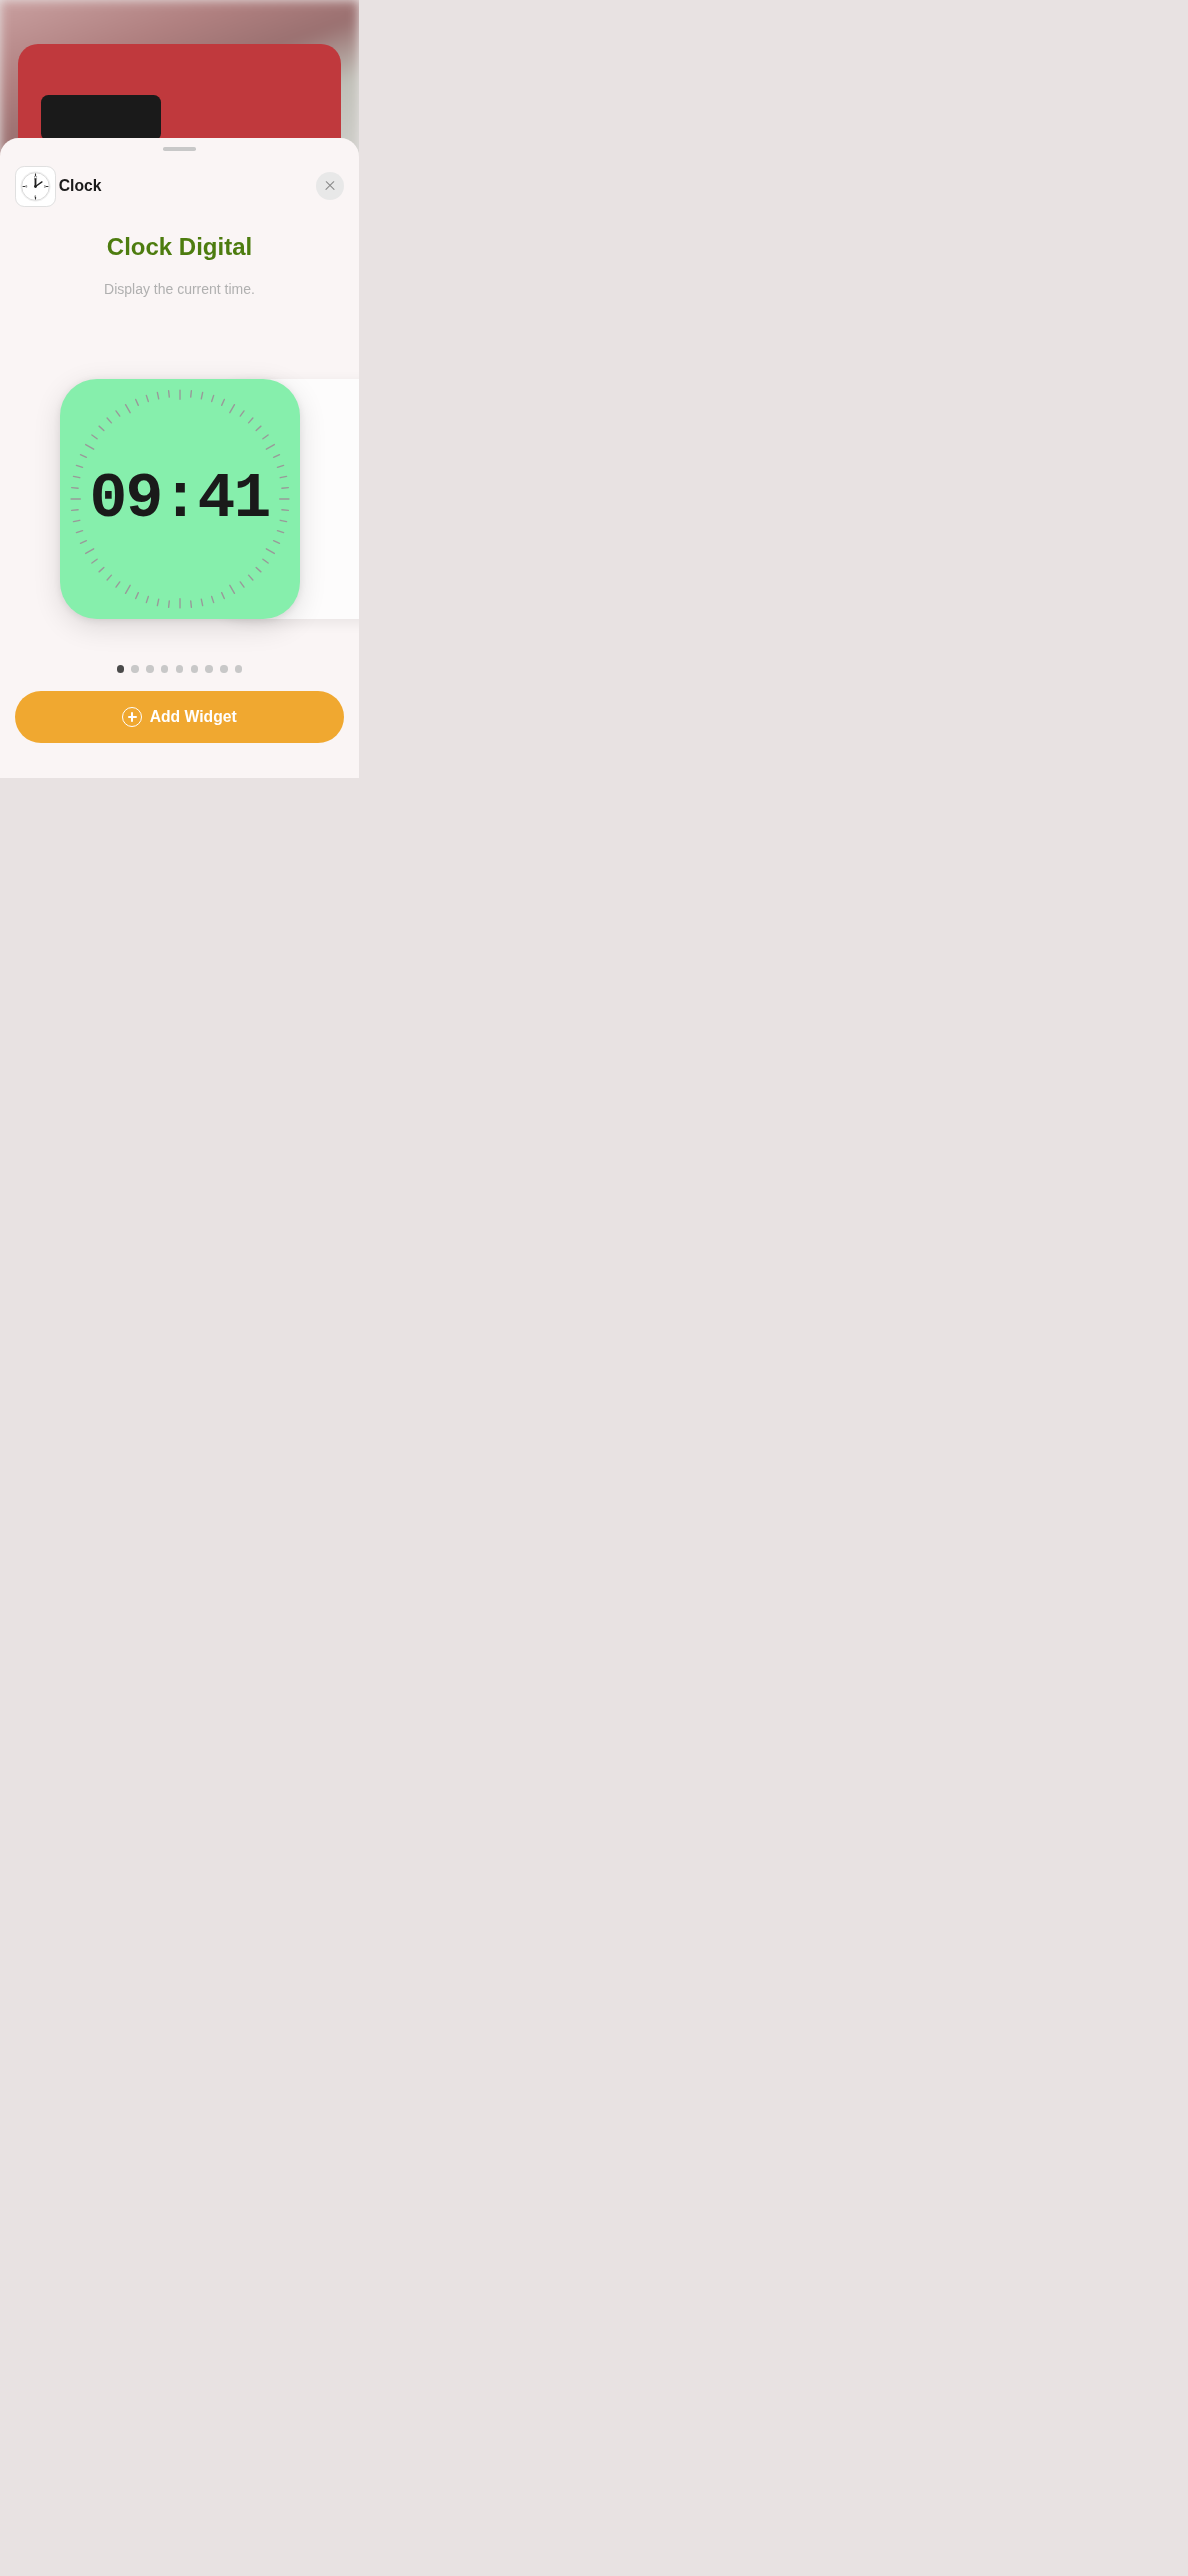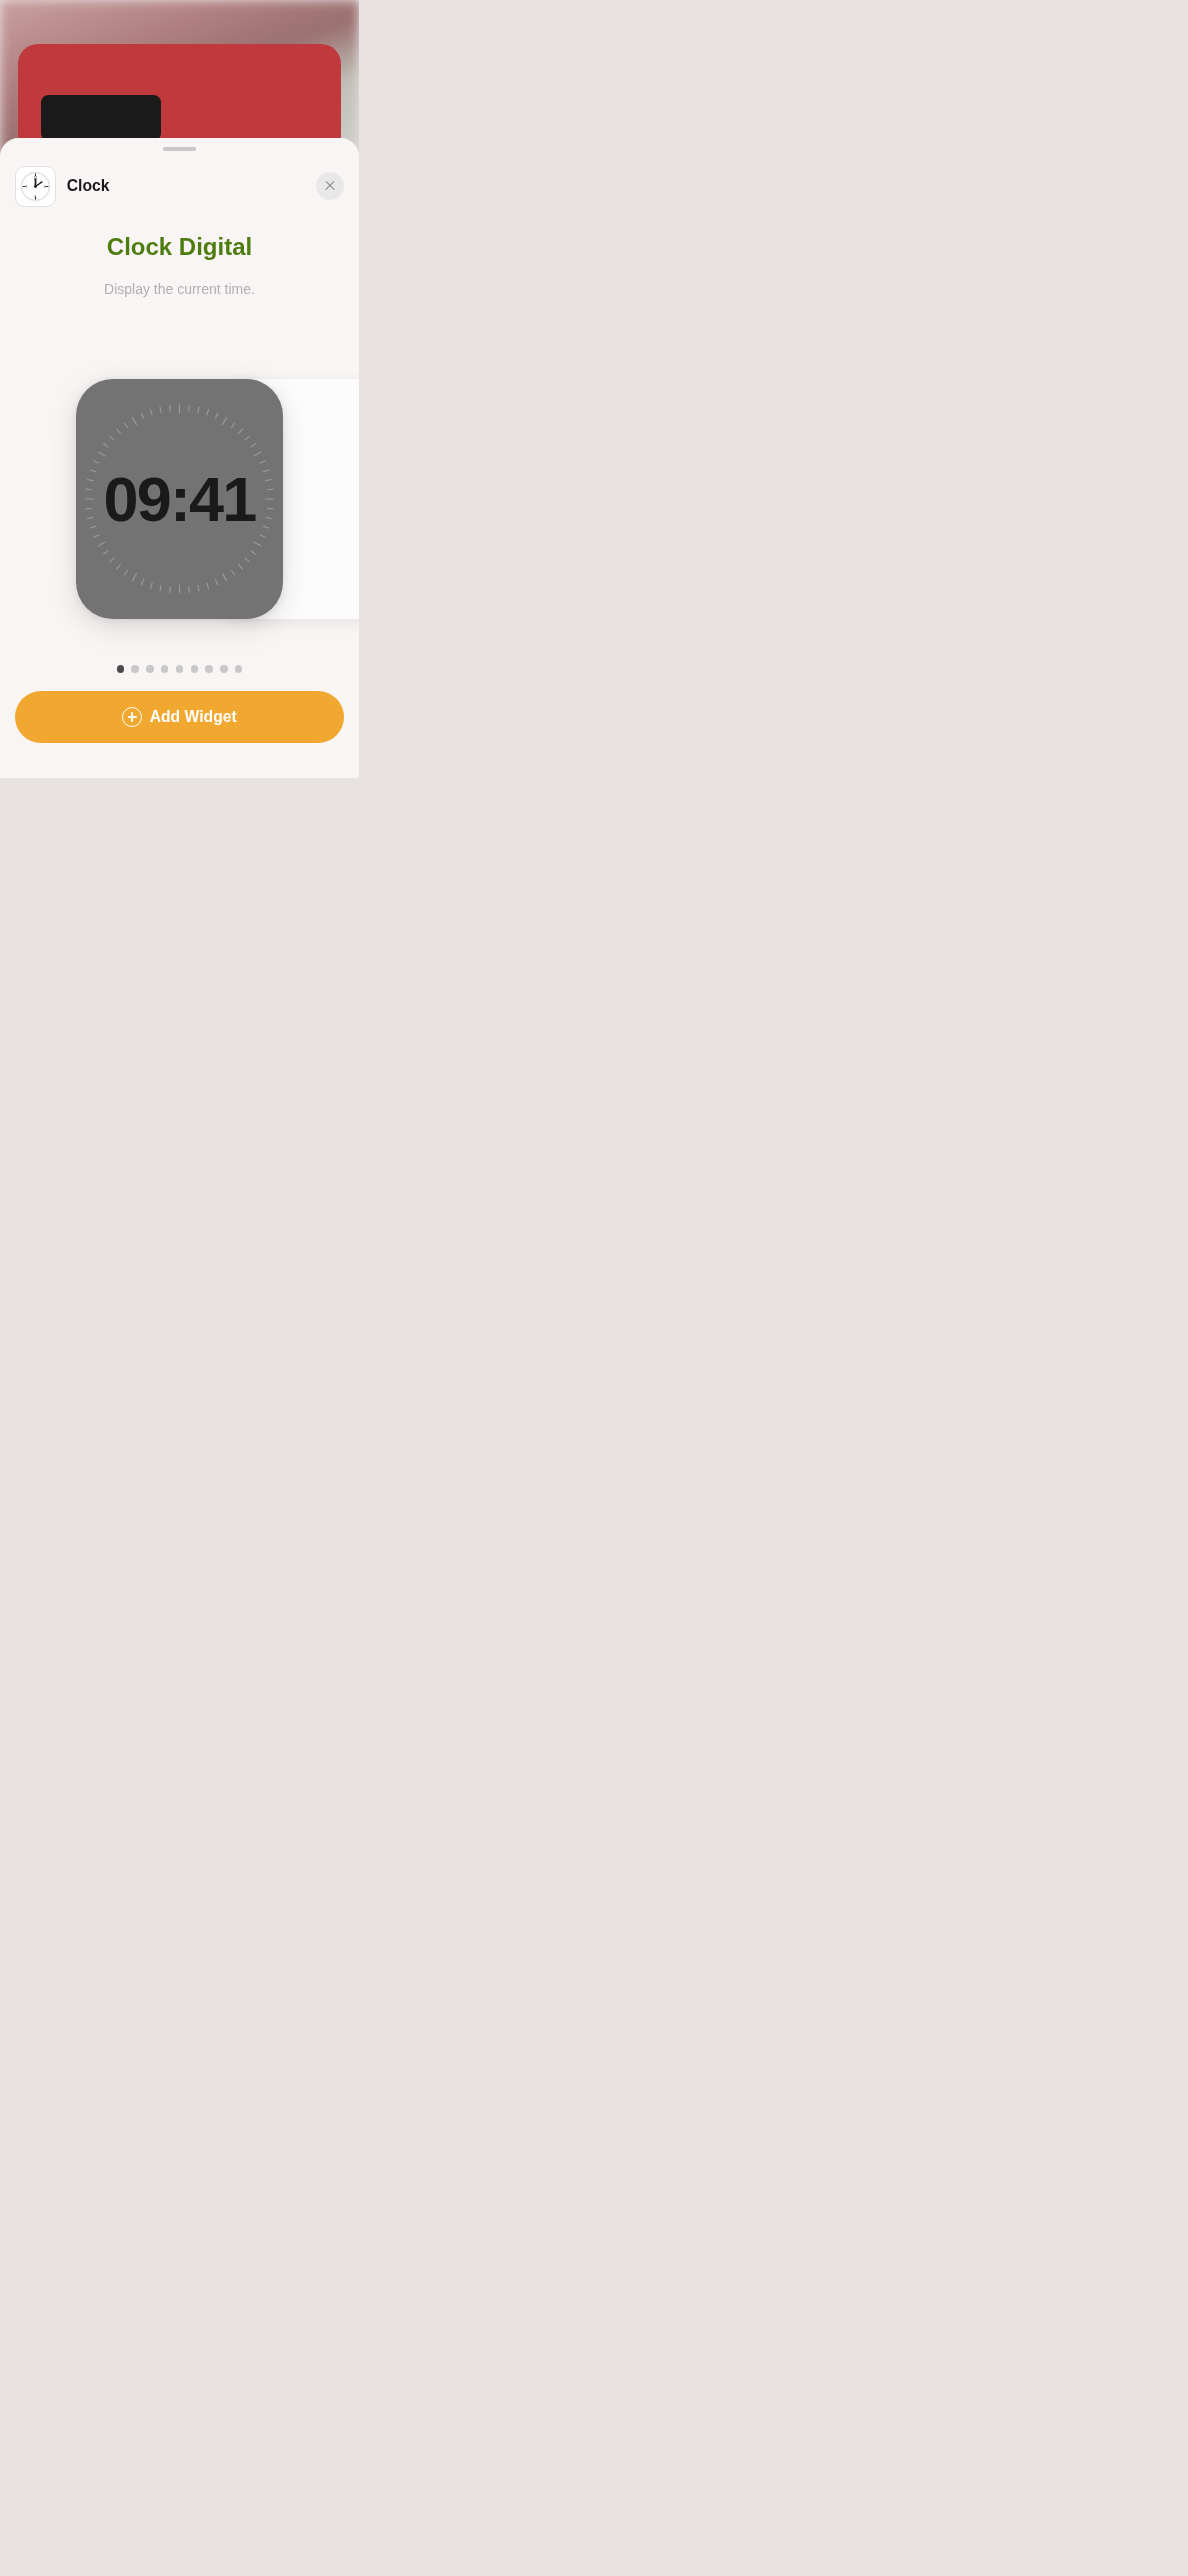--- a/index.html
+++ b/index.html
@@ -95,21 +95,21 @@
 
     .app-icon svg {
       width: 35px;
       height: 35px;
     }
 
     .app-name {
       font-size: 15.7px;
       font-weight: 600;
       color: #1a1a1a;
-      margin-left: 11px;
+      margin-left: 3px;
     }
 
     .close-btn {
       position: absolute;
       right: 14.7px;
       width: 28px;
       height: 28px;
       background: #e8e8e8;
       border-radius: 50%;
       display: flex;
@@ -152,29 +152,30 @@
       flex: 1;
       display: flex;
       align-items: center;
       justify-content: center;
       width: 100%;
       position: relative;
     }
 
     
     .clock-widget {
-      width: 207px;
+      width: 240px;
       height: 240px;
-      background: #737373;
+      background: #86efac;
       border-radius: 37px;
       display: flex;
       align-items: center;
       justify-content: center;
       position: relative;
       box-shadow: 0 7.4px 28px rgba(0,0,0,0.12), 0 1.8px 7.4px rgba(0,0,0,0.08);
+      font-family: Liberation Mono, monospace;
     }
 
     .tick-svg {
       position: absolute;
       top: 0; left: 0;
       width: 100%;
       height: 100%;
     }
 
     .clock-time {

